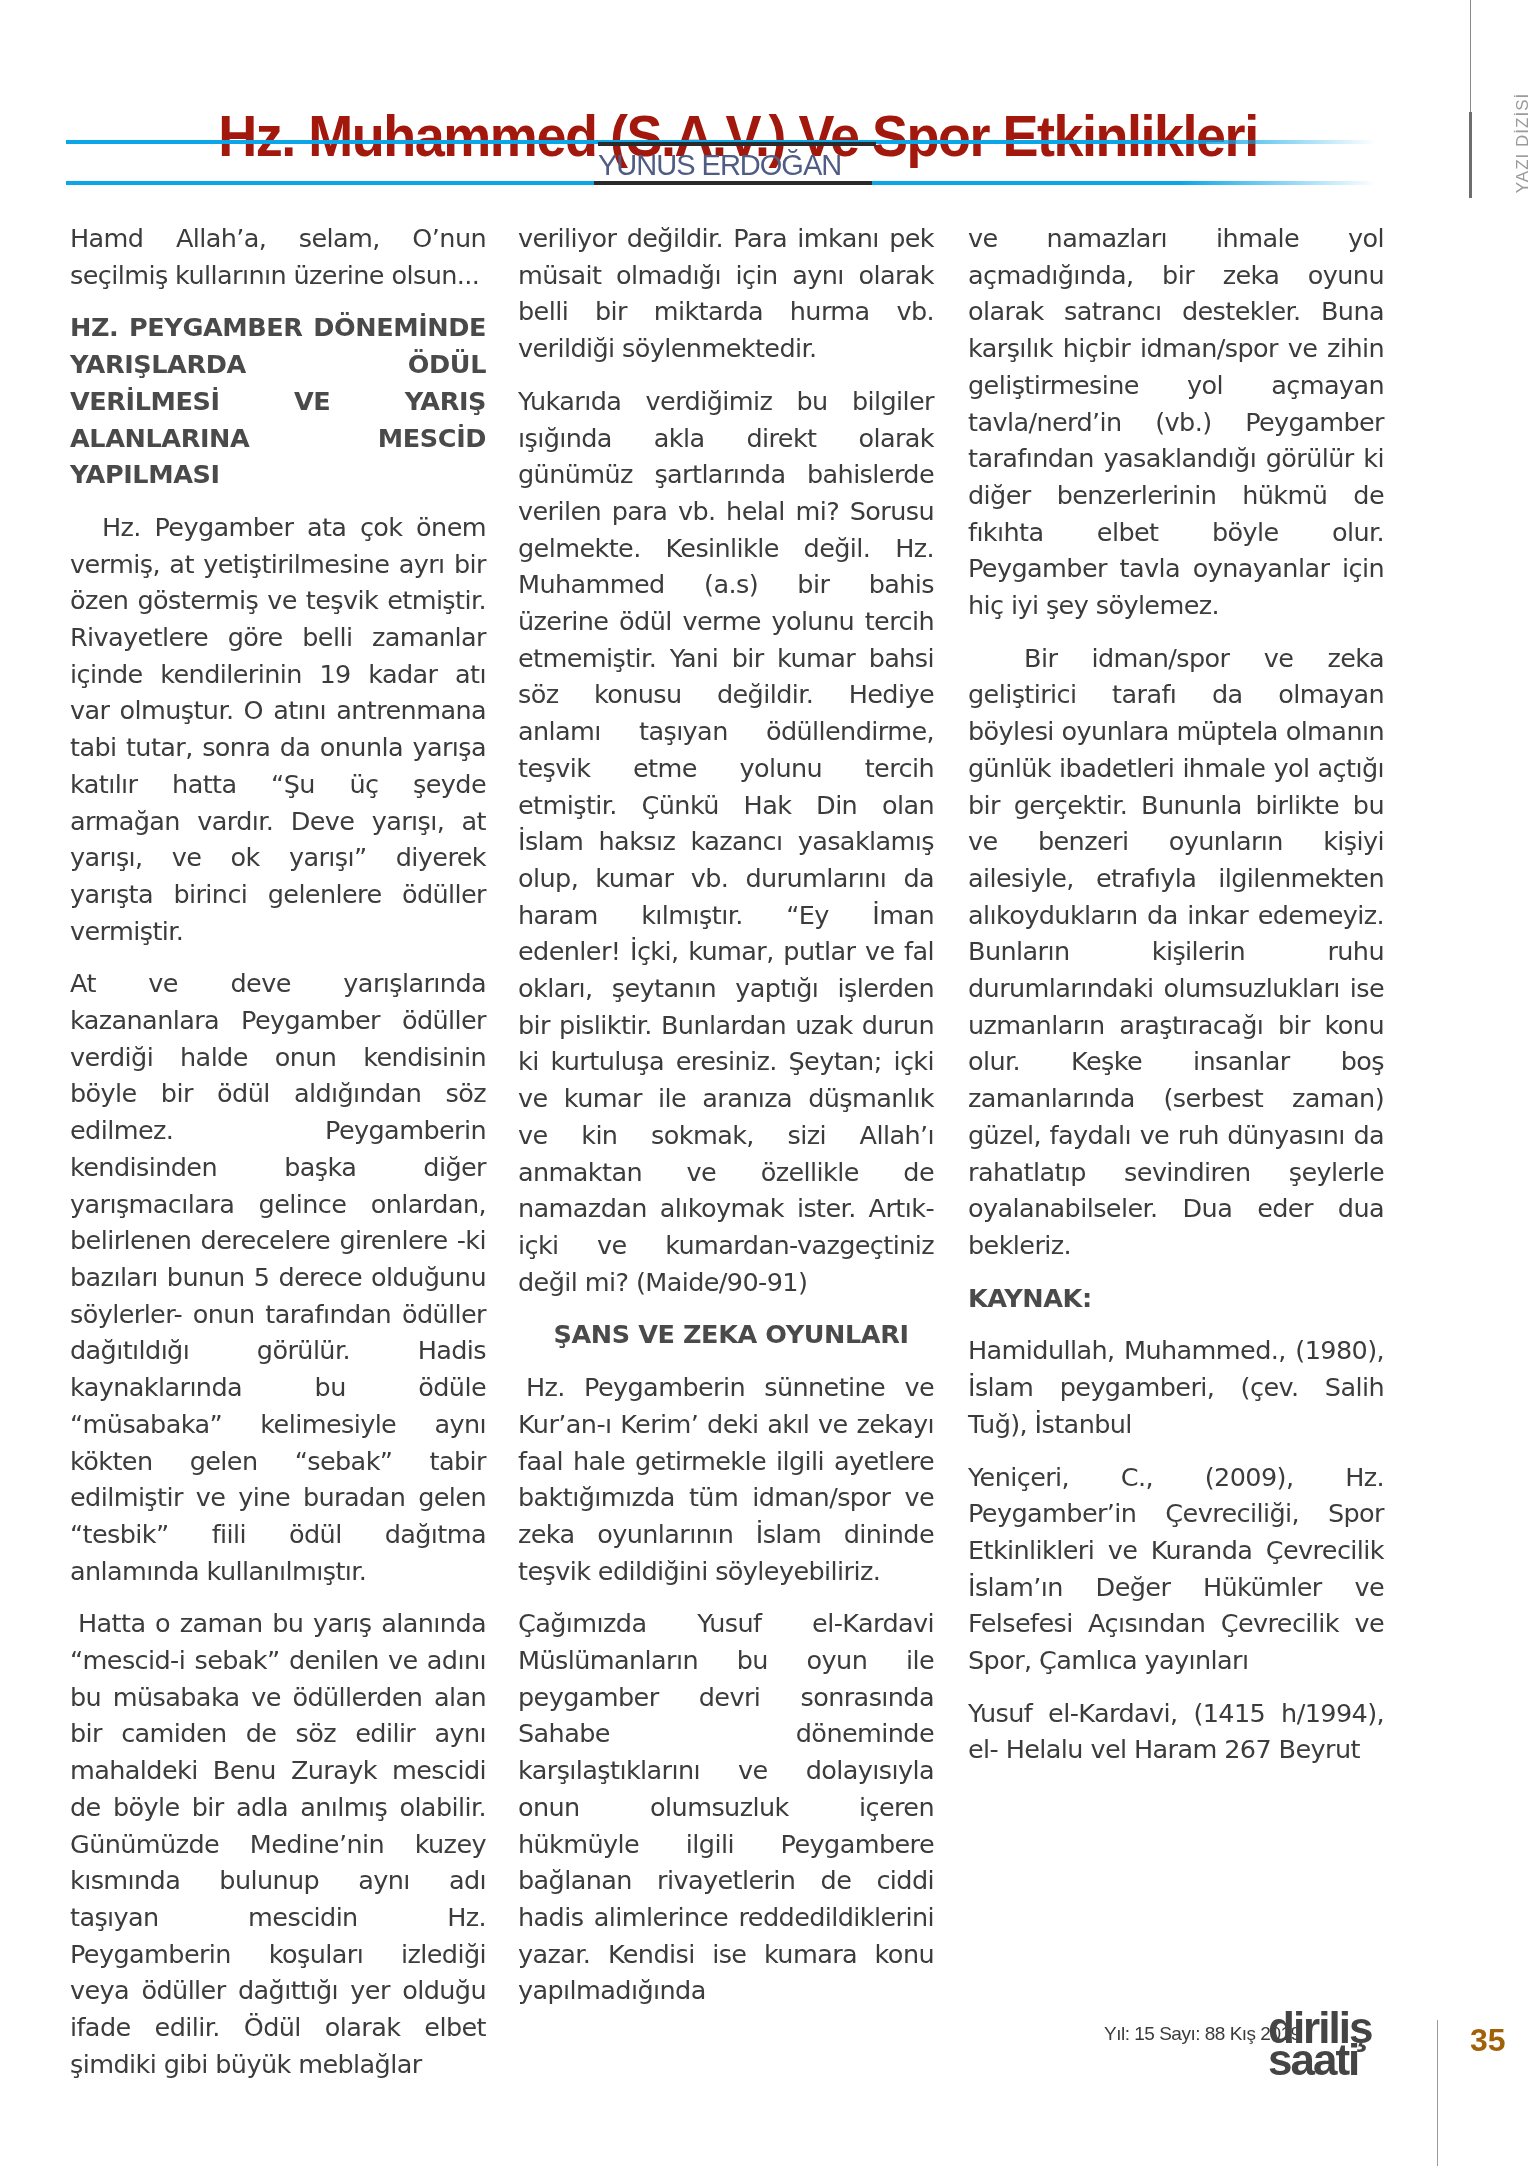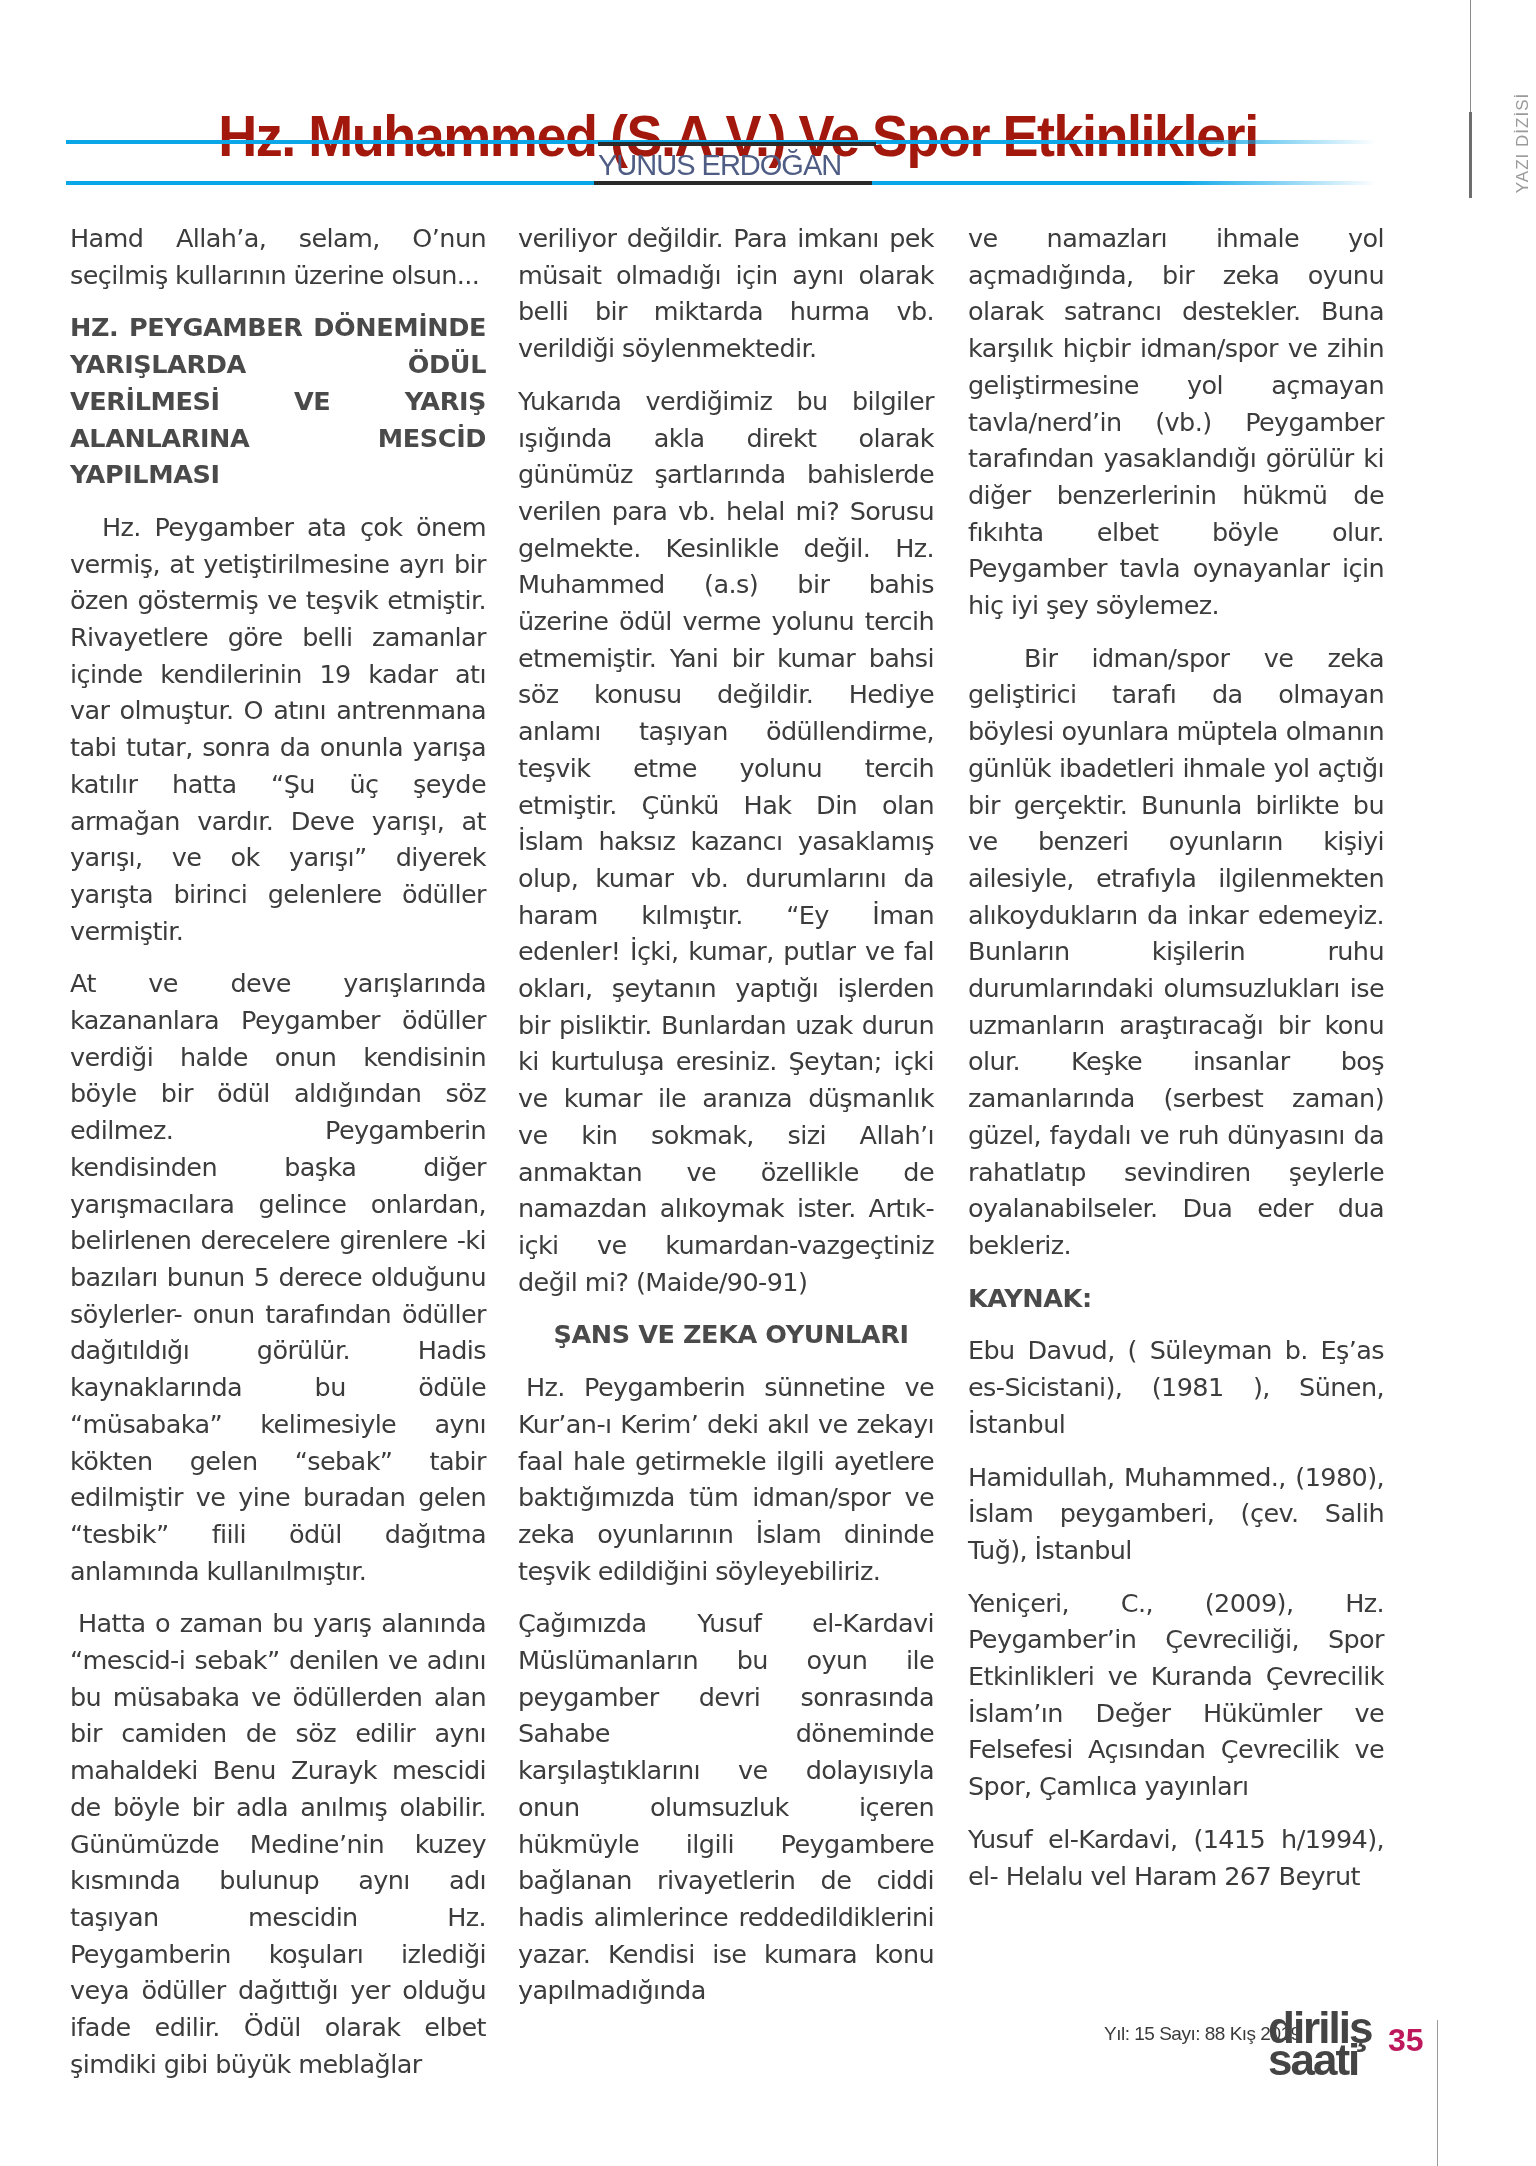--- a/index.html
+++ b/index.html
@@ -60,22 +60,22 @@
     color: #3a3a3a;
   }
   .logo {
     position: absolute; left: 1268px; top: 2012px; width: 130px;
     font-family: "Liberation Sans", sans-serif; font-weight: 700; color: #444;
     font-size: 44px; line-height: 32px; letter-spacing: -2px; 
   }
   .logo span { display: block; }
   .footer-vline { position: absolute; left: 1437px; top: 2020px; width: 1px; height: 146px; background: #9a9a9a; }
   .page-number {
-    position: absolute; left: 1388px; top: 2022px;
-    font-family: "Liberation Sans", sans-serif; font-weight: 700; font-size: 32px; color: #be185d;
+    position: absolute; left: 1470px; top: 2022px;
+    font-family: "Liberation Sans", sans-serif; font-weight: 700; font-size: 32px; color: #a16207;
   }
 </style>
 </head>
 <body>
 
 <h1 class="title">Hz. Muhammed (S.A.V.) Ve Spor Etkinlikleri</h1>
 <div class="blue-line l1"></div>
 <div class="black-bar b1"></div>
 <div class="author">YUNUS ERDOĞAN</div>
 <div class="blue-line l2"></div>
@@ -98,21 +98,20 @@
   <p>Yukarıda verdiğimiz bu bilgiler ışığında akla direkt olarak günümüz şartlarında bahislerde verilen para vb. helal mi? Sorusu gelmekte. Kesinlikle değil. Hz. Muhammed (a.s) bir bahis üzerine ödül verme yolunu tercih etmemiştir. Yani bir kumar bahsi söz konusu değildir. Hediye anlamı taşıyan ödüllendirme, teşvik etme yolunu tercih etmiştir. Çünkü Hak Din olan İslam haksız kazancı yasaklamış olup, kumar vb. durumlarını da haram kılmıştır. “Ey İman edenler! İçki, kumar, putlar ve fal okları, şeytanın yaptığı işlerden bir pisliktir. Bunlardan uzak durun ki kurtuluşa eresiniz. Şeytan; içki ve kumar ile aranıza düşmanlık ve kin sokmak, sizi Allah’ı anmaktan ve özellikle de namazdan alıkoymak ister. Artık-içki ve kumardan-vazgeçtiniz değil mi? (Maide/90-91)</p>
   <h3 class="center">ŞANS VE ZEKA OYUNLARI</h3>
   <p class="indent-s">Hz. Peygamberin sünnetine ve Kur’an-ı Kerim’ deki akıl ve zekayı faal hale getirmekle ilgili ayetlere baktığımızda tüm idman/spor ve zeka oyunlarının İslam dininde  teşvik edildiğini söyleyebiliriz.</p>
   <p>Çağımızda Yusuf el-Kardavi Müslümanların bu oyun ile peygamber devri sonrasında Sahabe döneminde karşılaştıklarını ve dolayısıyla onun olumsuzluk içeren hükmüyle ilgili Peygambere bağlanan rivayetlerin de ciddi hadis alimlerince reddedildiklerini yazar. Kendisi ise kumara konu yapılmadığında</p>
 </div>
 
 <div class="column col3">
   <p>ve namazları ihmale yol açmadığında, bir zeka oyunu olarak satrancı destekler. Buna karşılık hiçbir idman/spor ve zihin geliştirmesine yol açmayan tavla/nerd’in (vb.) Peygamber tarafından yasaklandığı görülür ki diğer  benzerlerinin hükmü de fıkıhta elbet böyle olur. Peygamber tavla oynayanlar için hiç iyi şey söylemez.</p>
   <p class="indent-l">Bir idman/spor ve zeka geliştirici tarafı da olmayan böylesi oyunlara müptela olmanın günlük ibadetleri ihmale yol açtığı bir gerçektir. Bununla birlikte bu ve benzeri oyunların kişiyi ailesiyle, etrafıyla ilgilenmekten alıkoydukların da inkar edemeyiz. Bunların kişilerin ruhu durumlarındaki  olumsuzlukları ise uzmanların araştıracağı bir konu olur. Keşke insanlar boş zamanlarında (serbest zaman) güzel, faydalı ve ruh dünyasını da rahatlatıp sevindiren şeylerle oyalanabilseler. Dua eder dua bekleriz.</p>
   <h3>KAYNAK:</h3>
-  <p>Ebu Davud, ( Süleyman b. Eş’as es-Sicistani), (1981 ), Sünen, İstanbul</p>
   <p>Hamidullah, Muhammed., (1980), İslam peygamberi, (çev. Salih Tuğ), İstanbul</p>
   <p>Yeniçeri, C., (2009), Hz. Peygamber’in Çevreciliği, Spor Etkinlikleri ve Kuranda Çevrecilik İslam’ın Değer Hükümler ve Felsefesi Açısından Çevrecilik ve Spor, Çamlıca yayınları</p>
   <p>Yusuf el-Kardavi, (1415 h/1994), el- Helalu vel Haram 267 Beyrut</p>
 </div>
 
 <div class="footer-issue">Yıl: 15 Sayı: 88 Kış 2019</div>
 <div class="logo">
   <span>diriliş</span>
   <span>saati</span>
 </div>

